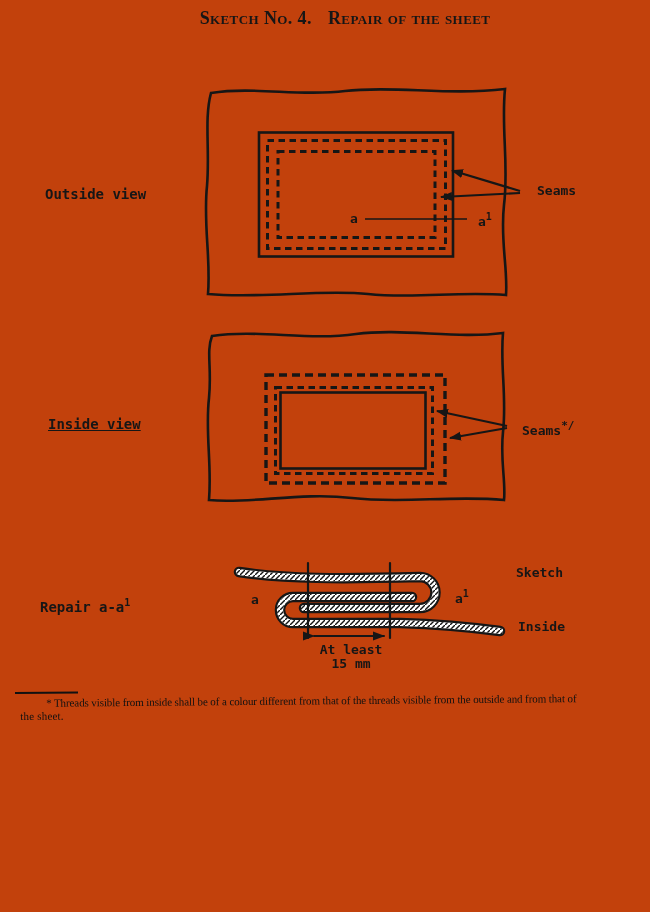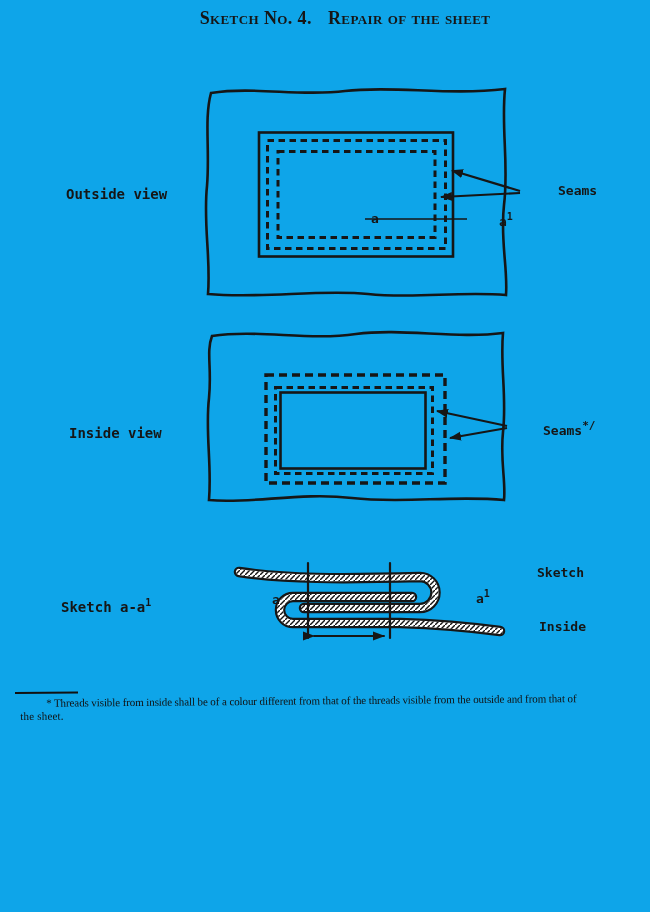--- a/index.html
+++ b/index.html
@@ -1,20 +1,20 @@
 <!DOCTYPE html>
 <html><head>
 <meta charset="utf-8">
 <style>
   html,body{margin:0;padding:0;background:#ffffff;}
   .page{
-    position:relative;width:650px;height:912px;background:#0ea5e9;
+    position:relative;width:650px;height:912px;background:#c2410c;
     font-family:"Liberation Serif",serif;color:#161616;overflow:hidden;
   }
-  .abs{position:absolute;margin-left:21px;}
+  .abs{position:absolute;}
   .drawing{position:absolute;left:0;top:0;width:650px;height:912px;}
   .title{
     position:absolute;top:8px;left:0;width:650px;text-align:center;
     font-family:"Liberation Serif",serif;font-variant:small-caps;
     font-size:18px;font-weight:600;letter-spacing:.4px;
     transform:translateX(20px);white-space:nowrap;
   }
   .title .gap{display:inline-block;width:16px;}
   .mono{
     font-family:"DejaVu Sans Mono","Liberation Mono",monospace;
@@ -89,37 +89,41 @@
 
       <path d="M 314 636 L 384 636" stroke="#161616" stroke-width="1.8" marker-start="url(#ah)" marker-end="url(#ah)"></path>
     </g>
   </svg>
 
   <div class="title">
     <span>Sketch No. 4.</span><span class="gap"></span><span>Repair of the sheet</span>
   </div>
 
   <div class="abs mono big" style="left:45px;top:187px;">Outside view</div>
-  <div class="abs mono big" style="left:48px;top:426px;">Inside view</div>
+  <div class="abs mono big" style="left:48px;top:417px;text-decoration:underline;">Inside view</div>
 
-  <div class="abs mono big" style="left:40px;top:596px;"><span>Sketch a-a</span><sup class="idx">1</sup></div>
+  <div class="abs mono big" style="left:40px;top:596px;"><span>Repair a-a</span><sup class="idx">1</sup></div>
 
   <div class="abs mono" style="left:537px;top:184px;">Seams</div>
 
   <div class="abs mono" style="left:350px;top:212px;">a</div>
   <div class="abs mono" style="left:478px;top:210px;"><span>a</span><sup class="idx">1</sup></div>
 
   <div class="abs mono" style="left:522px;top:419px;"><span>Seams</span><sup class="mark">*/</sup></div>
 
   <div class="abs mono" style="left:251px;top:593px;">a</div>
   <div class="abs mono" style="left:455px;top:587px;"><span>a</span><sup class="idx">1</sup></div>
 
   <div class="abs mono" style="left:516px;top:566px;">Sketch</div>
   <div class="abs mono" style="left:518px;top:620px;">Inside</div>
 
+  <div class="abs mono dim-label" style="left:293px;top:643px;">
+    <div>At least</div>
+    <div>15 mm</div>
+  </div>
 
   <div class="footnote">
     <div class="rule"></div>
     <div class="l1">* Threads visible from inside shall be of a colour different from that of the threads visible from the outside and from that of</div>
     <div class="l2">the sheet.</div>
   </div>
 
 </div>
 
 </body></html>

